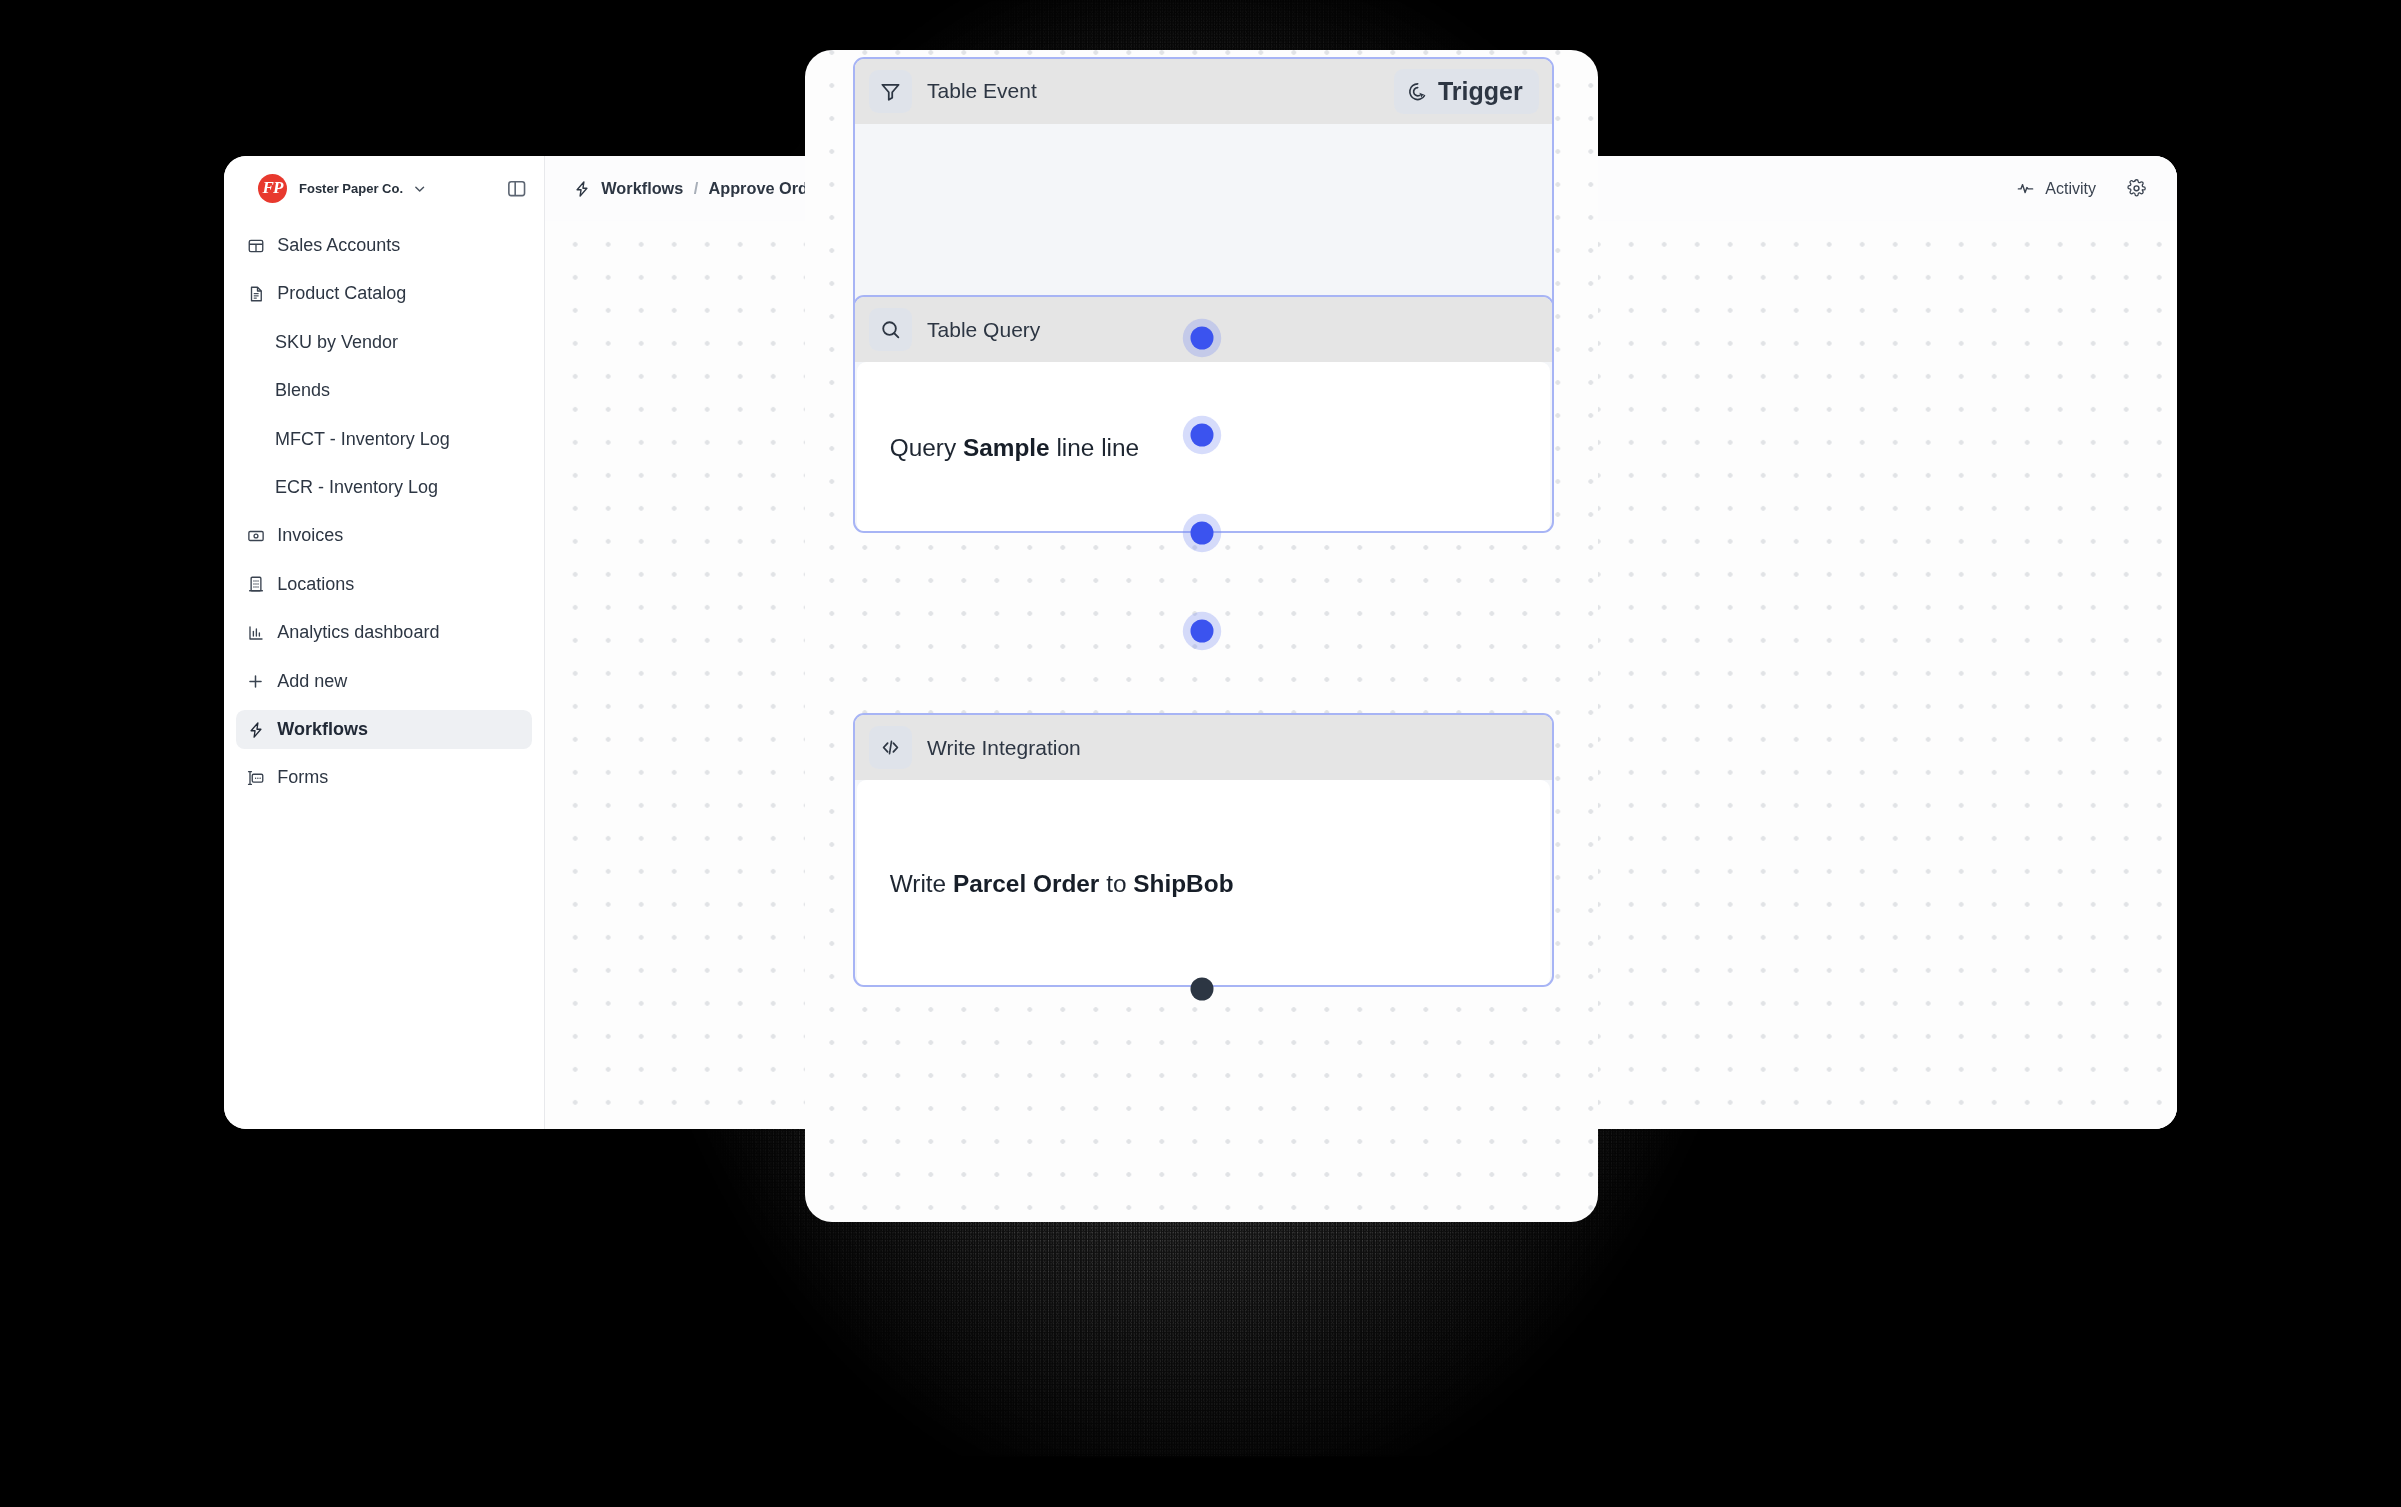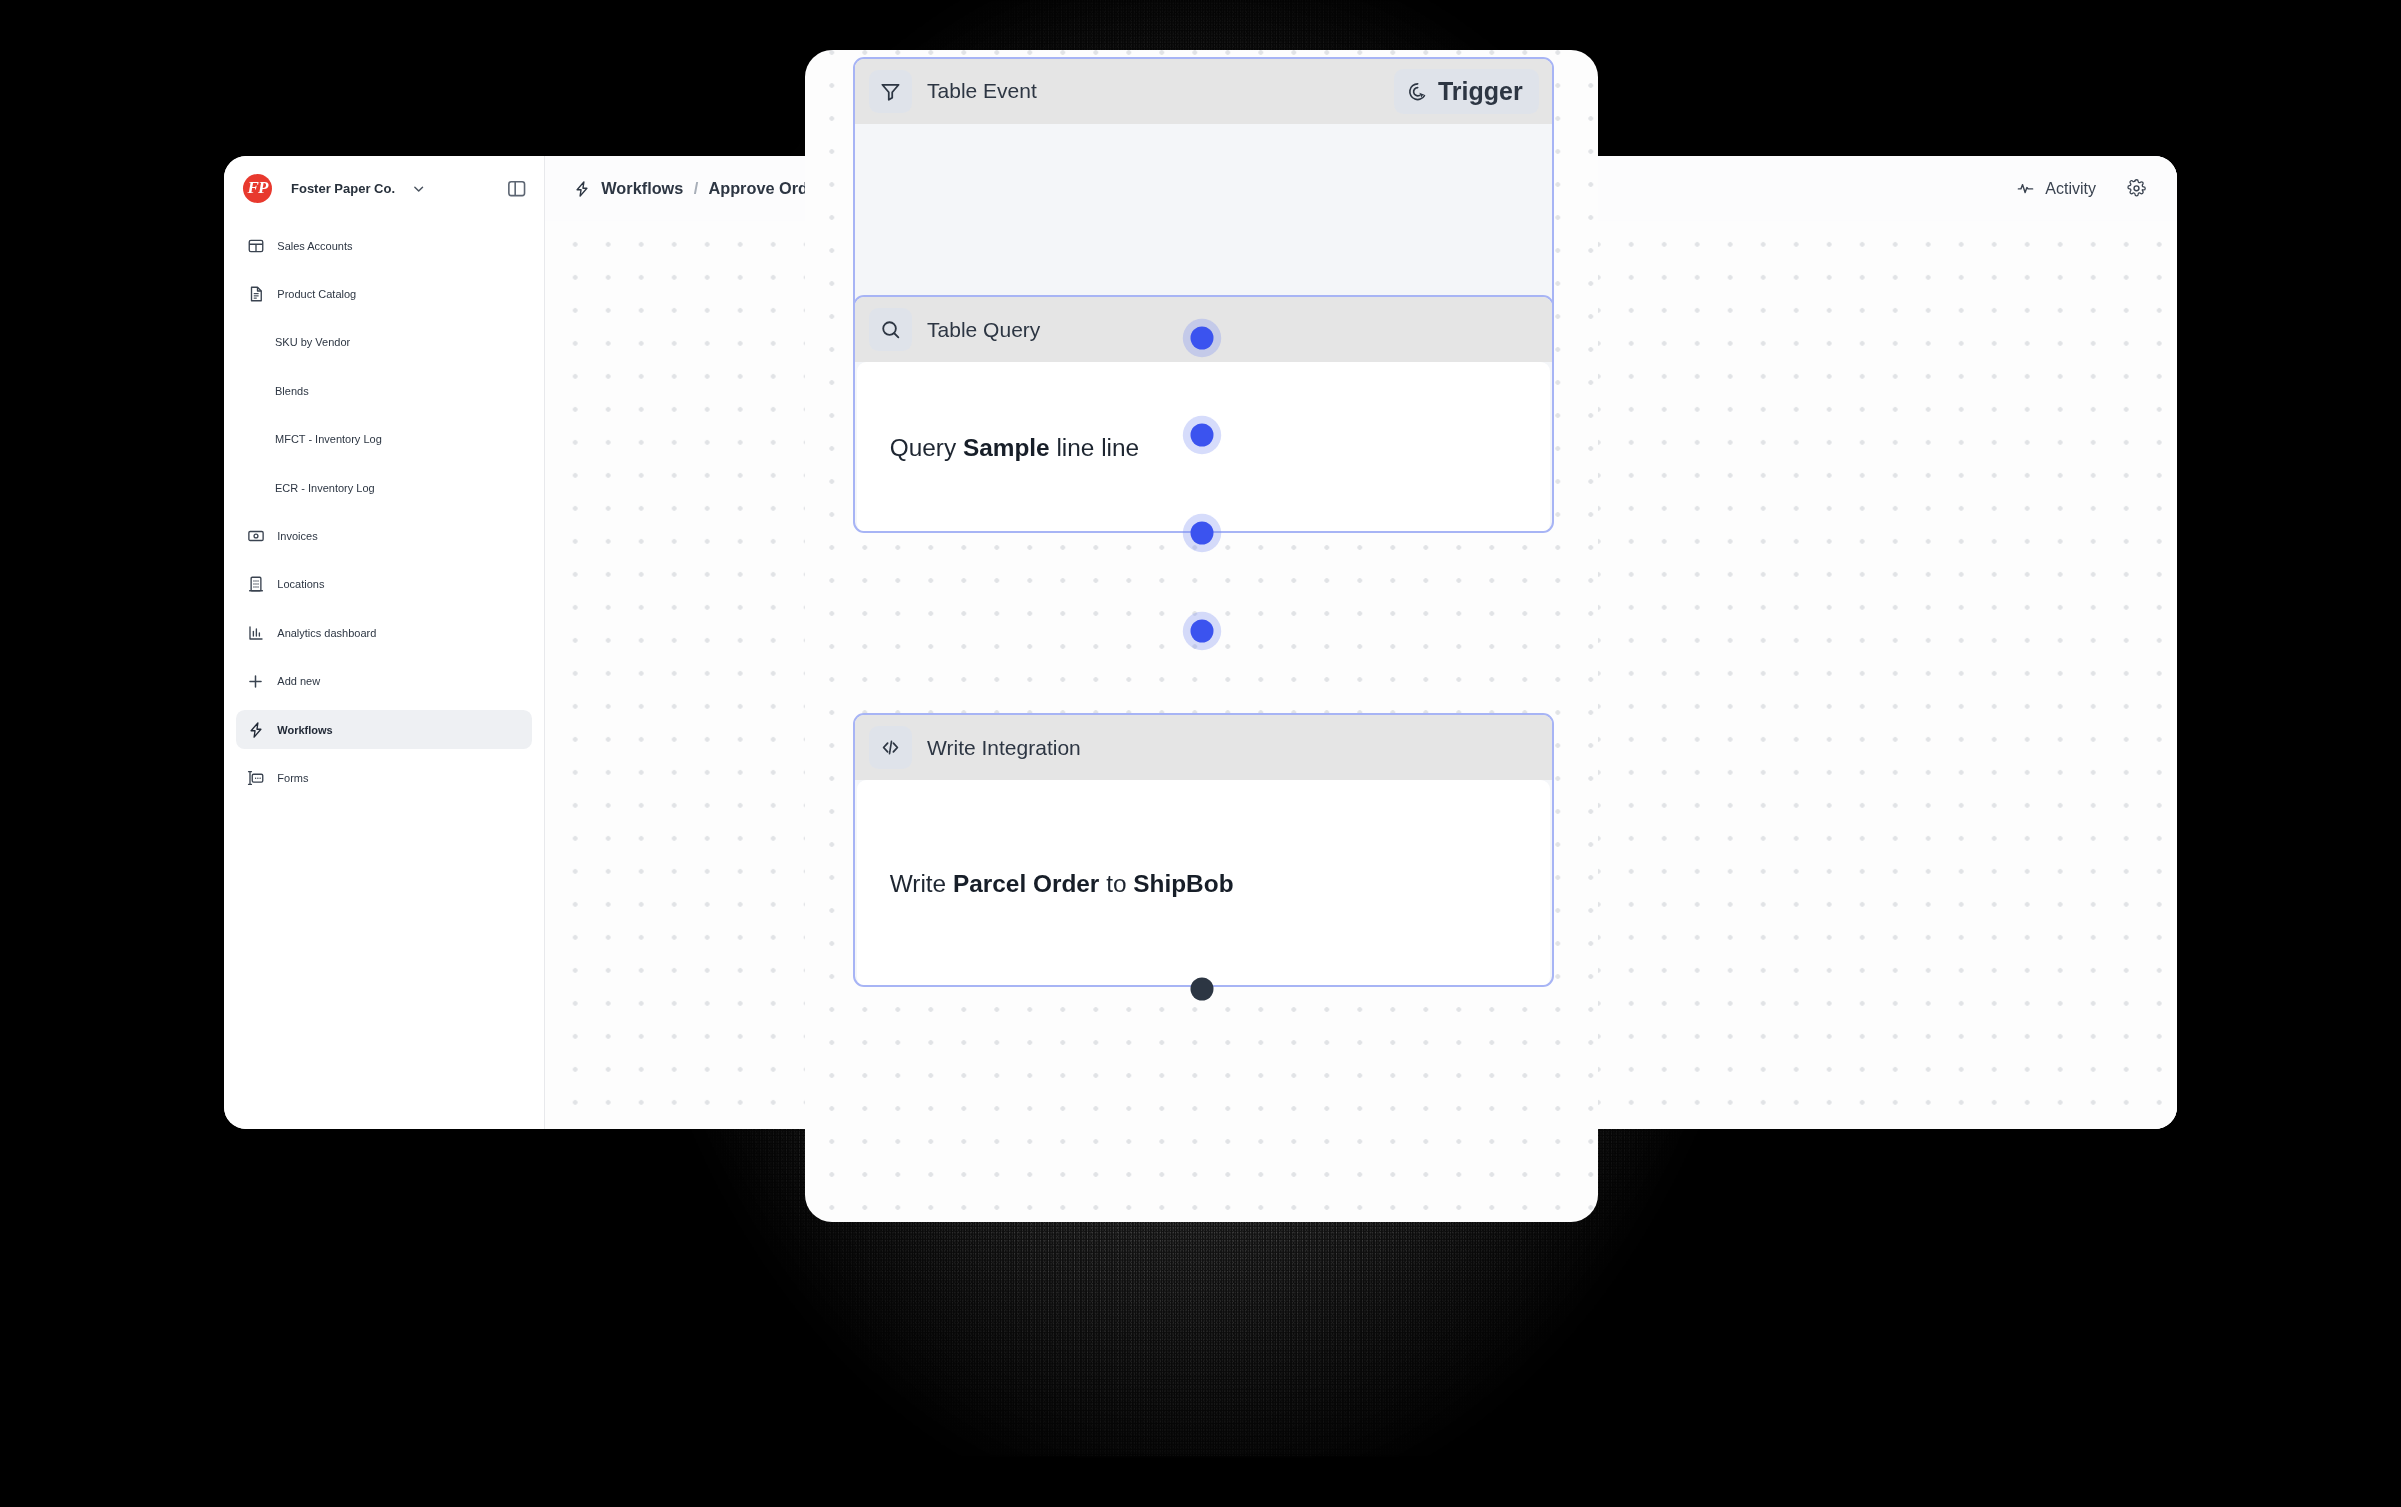--- a/index.html
+++ b/index.html
@@ -51,22 +51,22 @@
     height: 100%;
     background: #ffffff;
     border-right: 0.9px solid #E8E9EC;
     padding: 0 0;
     flex: 0 0 321px;
   }
   .sb-header {
     height: 65px;
     display: flex;
     align-items: center;
-    padding: 0 17px 0 19px;
-    gap: 7px;
+    padding: 0 17px 0 34px;
+    gap: 0;
   }
   .logo {
     width: 29px; height: 29px;
     border-radius: 50%;
     background: #E8392E;
     flex: 0 0 29px;
     position: relative;
     display:flex; align-items:center; justify-content:center;
   }
   .logo span {
@@ -96,21 +96,21 @@
     height: 39px;
     border-radius: 8.6px;
     padding: 0 10.3px;
     gap: 12px;
     margin-bottom: 9.4px;
   }
   .nav-item.indent { padding-left: 39px; gap: 0; }
   .nav-item.active { background: #EEF0F3; }
   .nav-icon { width: 19px; height: 19px; flex: 0 0 19px; display:flex; align-items:center; justify-content:center; }
   .nav-label {
-    font-size: 11px;
+    font-size: 18px;
     color: #2D3643;
     font-weight: 500;
     white-space: nowrap;
   }
   .nav-item.active .nav-label { font-weight: 600; color:#212936; }
 
   
   .main {
     flex: 1;
     height: 100%;

